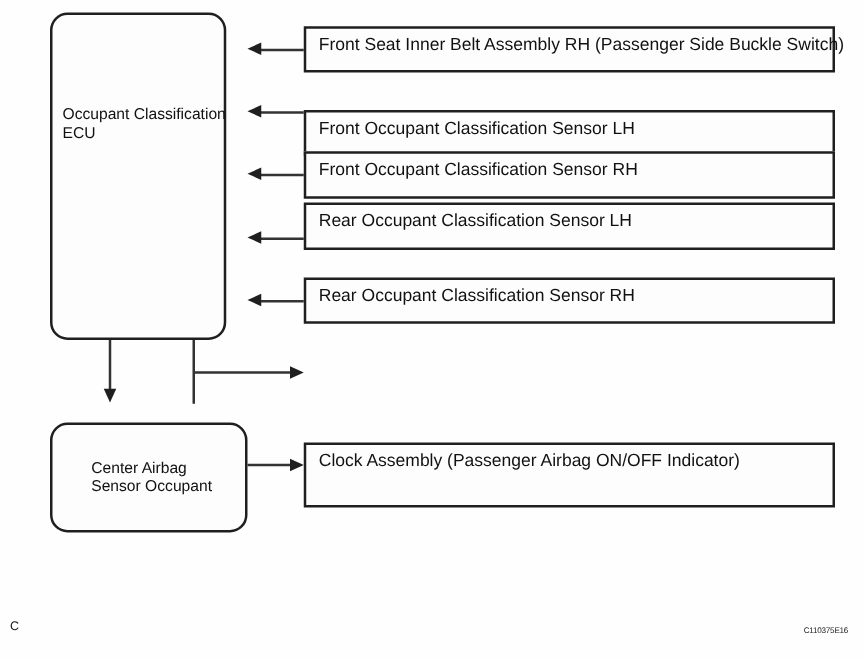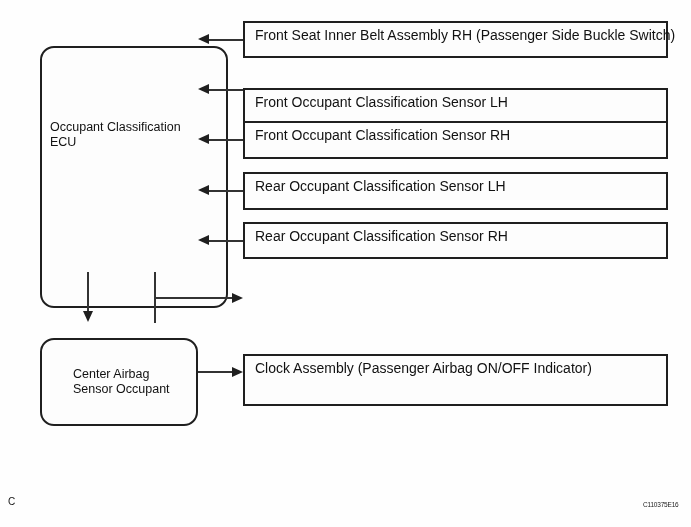--- a/index.html
+++ b/index.html
@@ -17,21 +17,21 @@
     overflow: hidden;
   }
   
   .roundbox {
     position: absolute;
     box-sizing: border-box;
     border: 2px solid #1f1f1f;
     border-radius: 14px;
     background: #fdfdfd;
   }
-  #ecu-box { left: 40px; top: 10px; width: 188px; height: 262px; margin-top: 36px; }
+  #ecu-box { left: 40px; top: 10px; width: 141px; height: 262px; }
   #cas-box { left: 40px; top: 338px; width: 158px; height: 88px; }
   .roundbox .lbl {
     position: absolute;
     font-size: 12.5px;
     line-height: 15px;
     white-space: nowrap;
   }
   #ecu-box .lbl { left: 8px; top: 72px; }
   #cas-box .lbl { left: 31px; top: 27px; }
 
@@ -44,21 +44,21 @@
     border: 2px solid #1f1f1f;
     background: #fdfdfd;
     font-size: 14px;
     line-height: 14px;
     padding: 5px 8px 0 10px;
     white-space: nowrap;
   }
   #rbox0 { top: 21px;  height: 37px; }
   #rbox1 { top: 71px;  height: 37px; margin-top: 17px; }
   #rbox2 { top: 121px; height: 38px; }
-  #rbox3 { top: 172px; height: 38px; }
+  #rbox3 { top: 162px; height: 38px; }
   #rbox4 { top: 222px; height: 37px; }
   #rbox5 { top: 284px; height: 28px; }
   #rbox6 { top: 354px; height: 52px; }
 
   
   .hline { position: absolute; height: 1.5px; background: #333; }
   .vline { position: absolute; width: 1.5px;  background: #333; }
 
   
   .ah-left {

